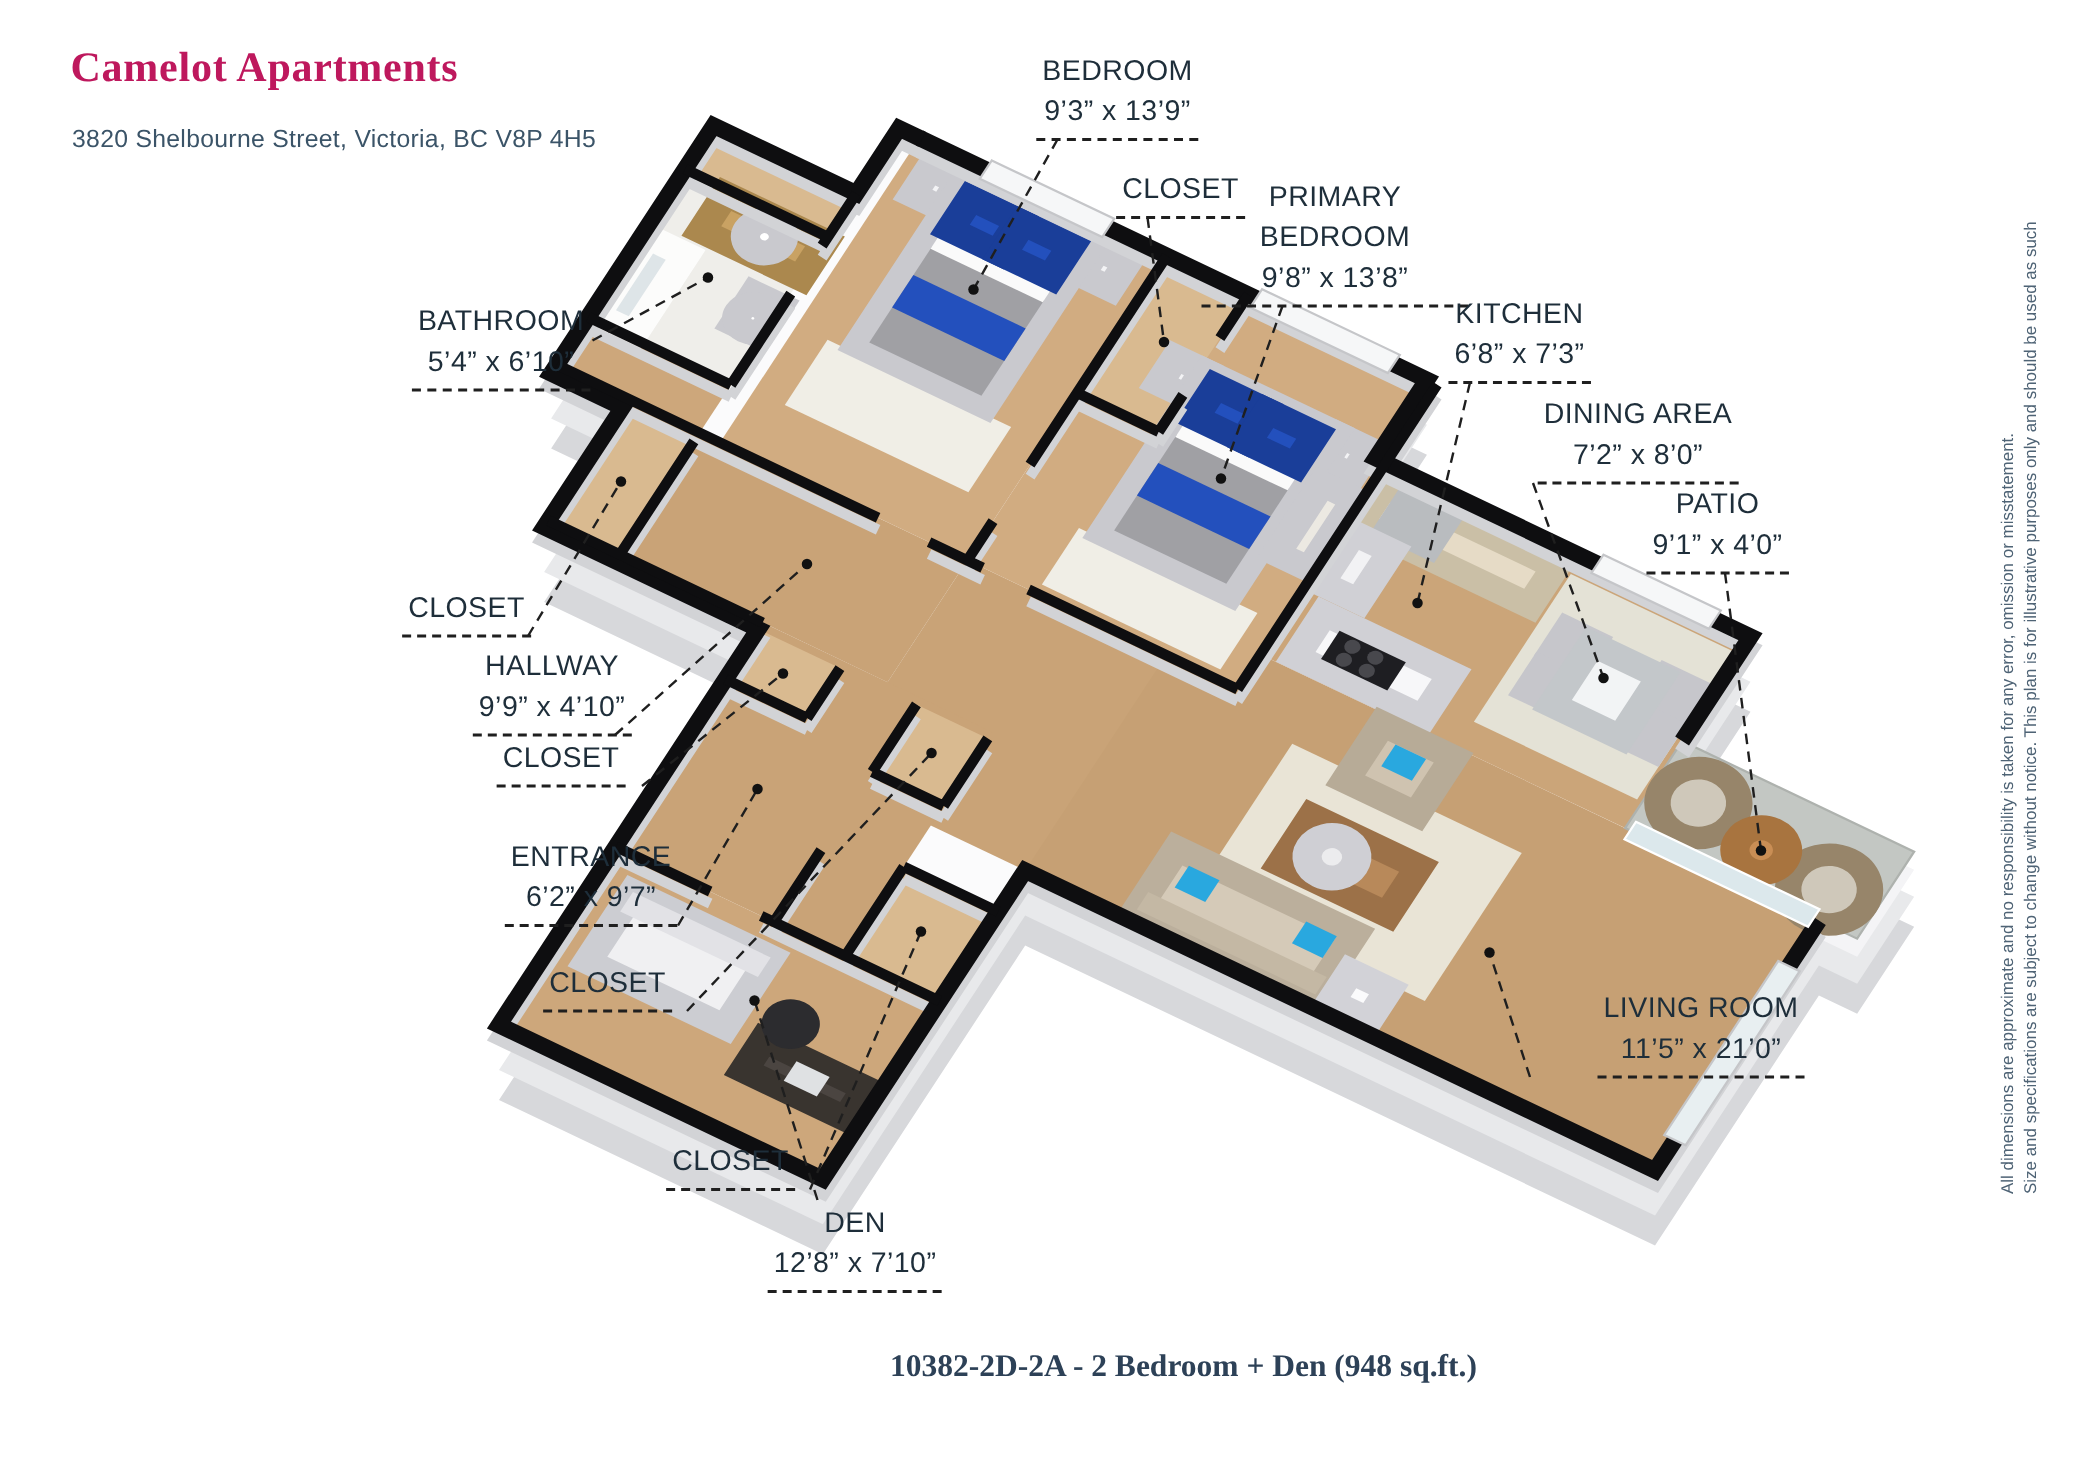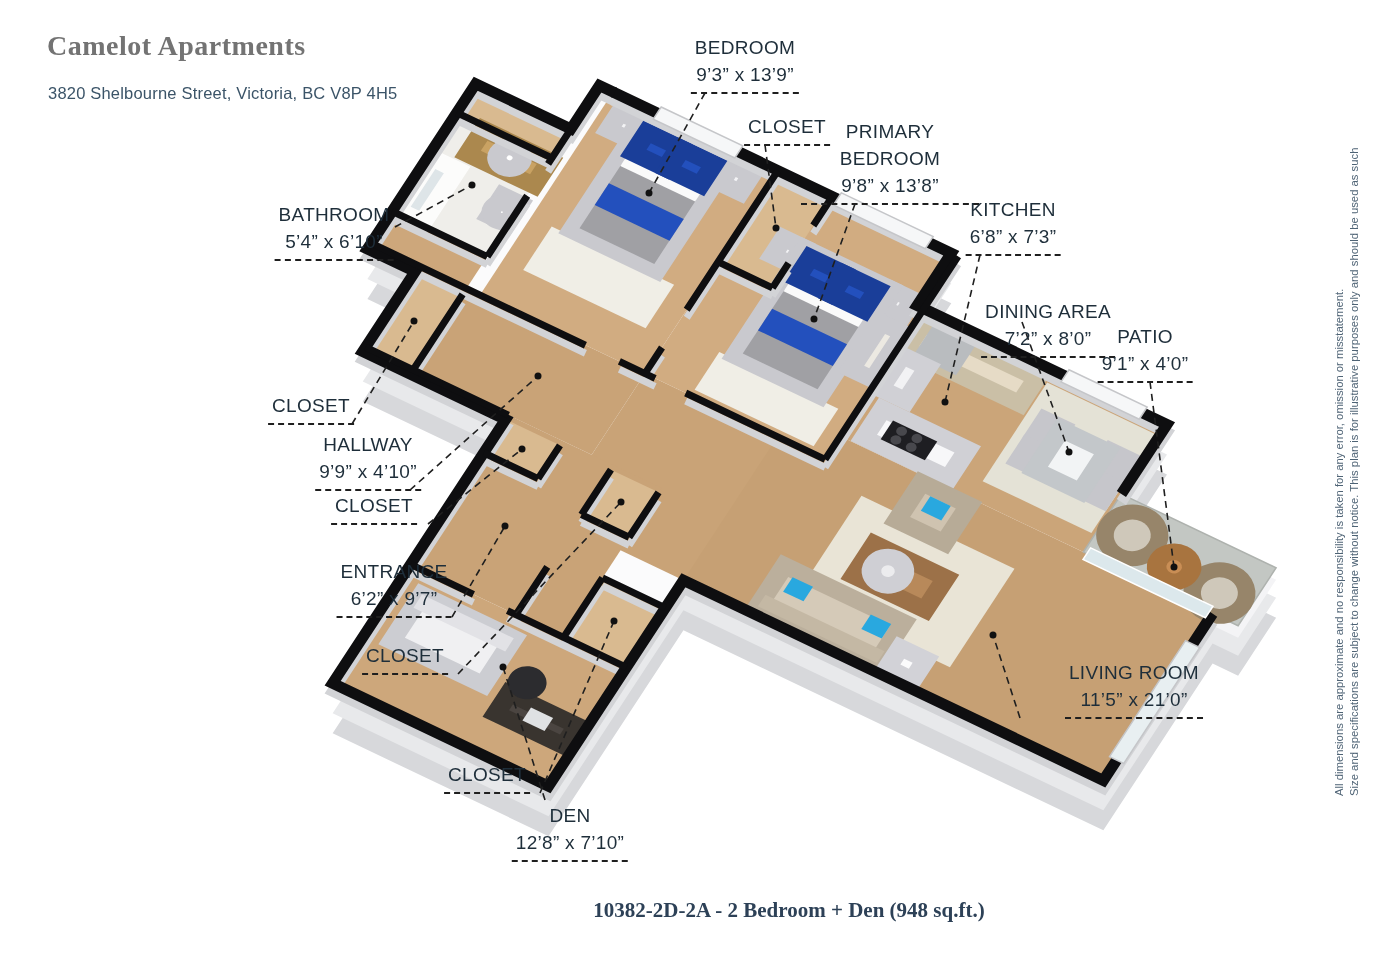--- a/index.html
+++ b/index.html
@@ -1,19 +1,19 @@
 <!DOCTYPE html>
 <html><head>
 <meta charset="utf-8">
 <style>
   html,body{margin:0;padding:0;background:#ffffff;}
   #canvas{position:relative;width:1383px;height:980px;background:#ffffff;overflow:hidden;
           font-family:"Liberation Sans",sans-serif;}
   .title{position:absolute;left:47px;top:30px;font-family:"Liberation Serif",serif;
-         font-weight:bold;font-size:28px;color:#737373;letter-spacing:.5px;}
+         font-weight:bold;font-size:28px;color:#be185d;letter-spacing:.5px;}
   .address{position:absolute;left:48px;top:84px;font-size:16.5px;color:#3b5468;letter-spacing:.2px;}
   .plan-svg{position:absolute;left:0;top:0;}
   .room-label{position:absolute;transform:translateX(-50%);text-align:center;
         color:#1e2e3a;font-size:19px;line-height:27px;letter-spacing:.3px;
         border-bottom:2px dashed #1f1f1f;padding:0 4px 4px 4px;white-space:nowrap;}
   .room-label .nm{white-space:normal;}
   .caption{position:absolute;left:789px;top:898px;transform:translateX(-50%);
         font-family:"Liberation Serif",serif;font-weight:bold;font-size:21px;color:#2d4157;}
   .disclaimer{position:absolute;left:1332px;top:796px;width:664px;
         transform:rotate(-90deg);transform-origin:top left;
@@ -235,21 +235,21 @@
     <div>9’8” x 13’8”</div>
   </div>
   <div class="room-label" style="left:334px;top:168px;margin-top:33px;">
     <div class="nm">BATHROOM</div>
     <div>5’4” x 6’10”</div>
   </div>
   <div class="room-label" style="left:1013px;top:196px;">
     <div class="nm">KITCHEN</div>
     <div>6’8” x 7’3”</div>
   </div>
-  <div class="room-label" style="left:1048px;top:263px;margin-top:35px;">
+  <div class="room-label" style="left:1092px;top:263px;">
     <div class="nm">DINING AREA</div>
     <div>7’2” x 8’0”</div>
   </div>
   <div class="room-label" style="left:1145px;top:323px;">
     <div class="nm">PATIO</div>
     <div>9’1” x 4’0”</div>
   </div>
   <div class="room-label" style="left:311px;top:392px;">
     <div class="nm">CLOSET</div>
   </div>

